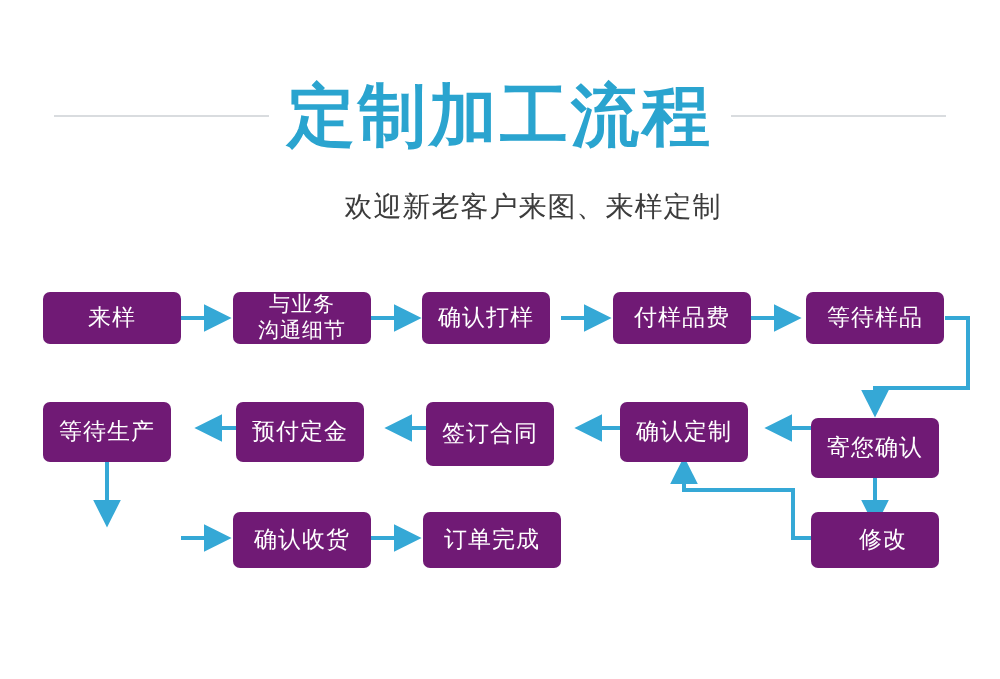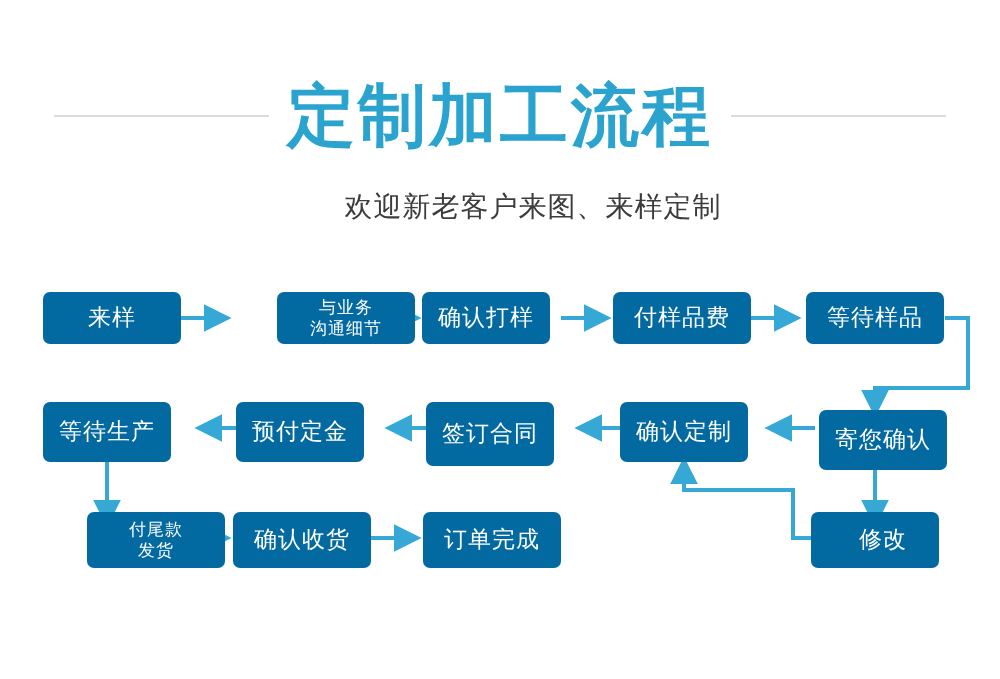--- a/index.html
+++ b/index.html
@@ -65,33 +65,33 @@
   
   .flow {
     position: absolute;
     left: 0;
     top: 240px;
     width: 1000px;
     height: 439px;
   }
   .node {
     position: absolute;
-    background: #0369a1;
+    background: #701a75;
     border-radius: 7px;
     color: #ffffff;
     font-size: 23px;
     display: flex;
     align-items: center;
     justify-content: center;
     text-align: center;
     line-height: 1.18;
     box-sizing: border-box;
     letter-spacing: 1px;
   }
-  .node.two-line { font-size: 17px; line-height: 1.22; margin-left: 44px; }
+  .node.two-line { font-size: 21px; line-height: 1.22; }
   .arrow-svg {
     position: absolute;
     left: 0;
     top: 0;
     width: 1000px;
     height: 439px;
     pointer-events: none;
   }
 </style>
 </head>
@@ -161,28 +161,24 @@
   </div>
   <div class="node" style="left:236px; top:162px; width:128px; height:60px;">
     <span>预付定金</span>
   </div>
   <div class="node" style="left:426px; top:162px; width:128px; height:64px;">
     <span>签订合同</span>
   </div>
   <div class="node" style="left:620px; top:162px; width:128px; height:60px;">
     <span>确认定制</span>
   </div>
-  <div class="node" style="left:811px; top:170px; width:128px; height:60px;margin-left:8px;">
+  <div class="node" style="left:811px; top:178px; width:128px; height:60px;">
     <span>寄您确认</span>
   </div>
 
-  <div class="node two-line" style="left:43px; top:272px; width:138px; height:56px; flex-direction:column;">
-    <span>付尾款</span>
-    <span>发货</span>
-  </div>
   <div class="node" style="left:233px; top:272px; width:138px; height:56px;">
     <span>确认收货</span>
   </div>
   <div class="node" style="left:423px; top:272px; width:138px; height:56px;">
     <span>订单完成</span>
   </div>
   <div class="node" style="left:811px; top:272px; width:128px; height:56px;padding-left:16px;">
     <span>修改</span>
   </div>
 

